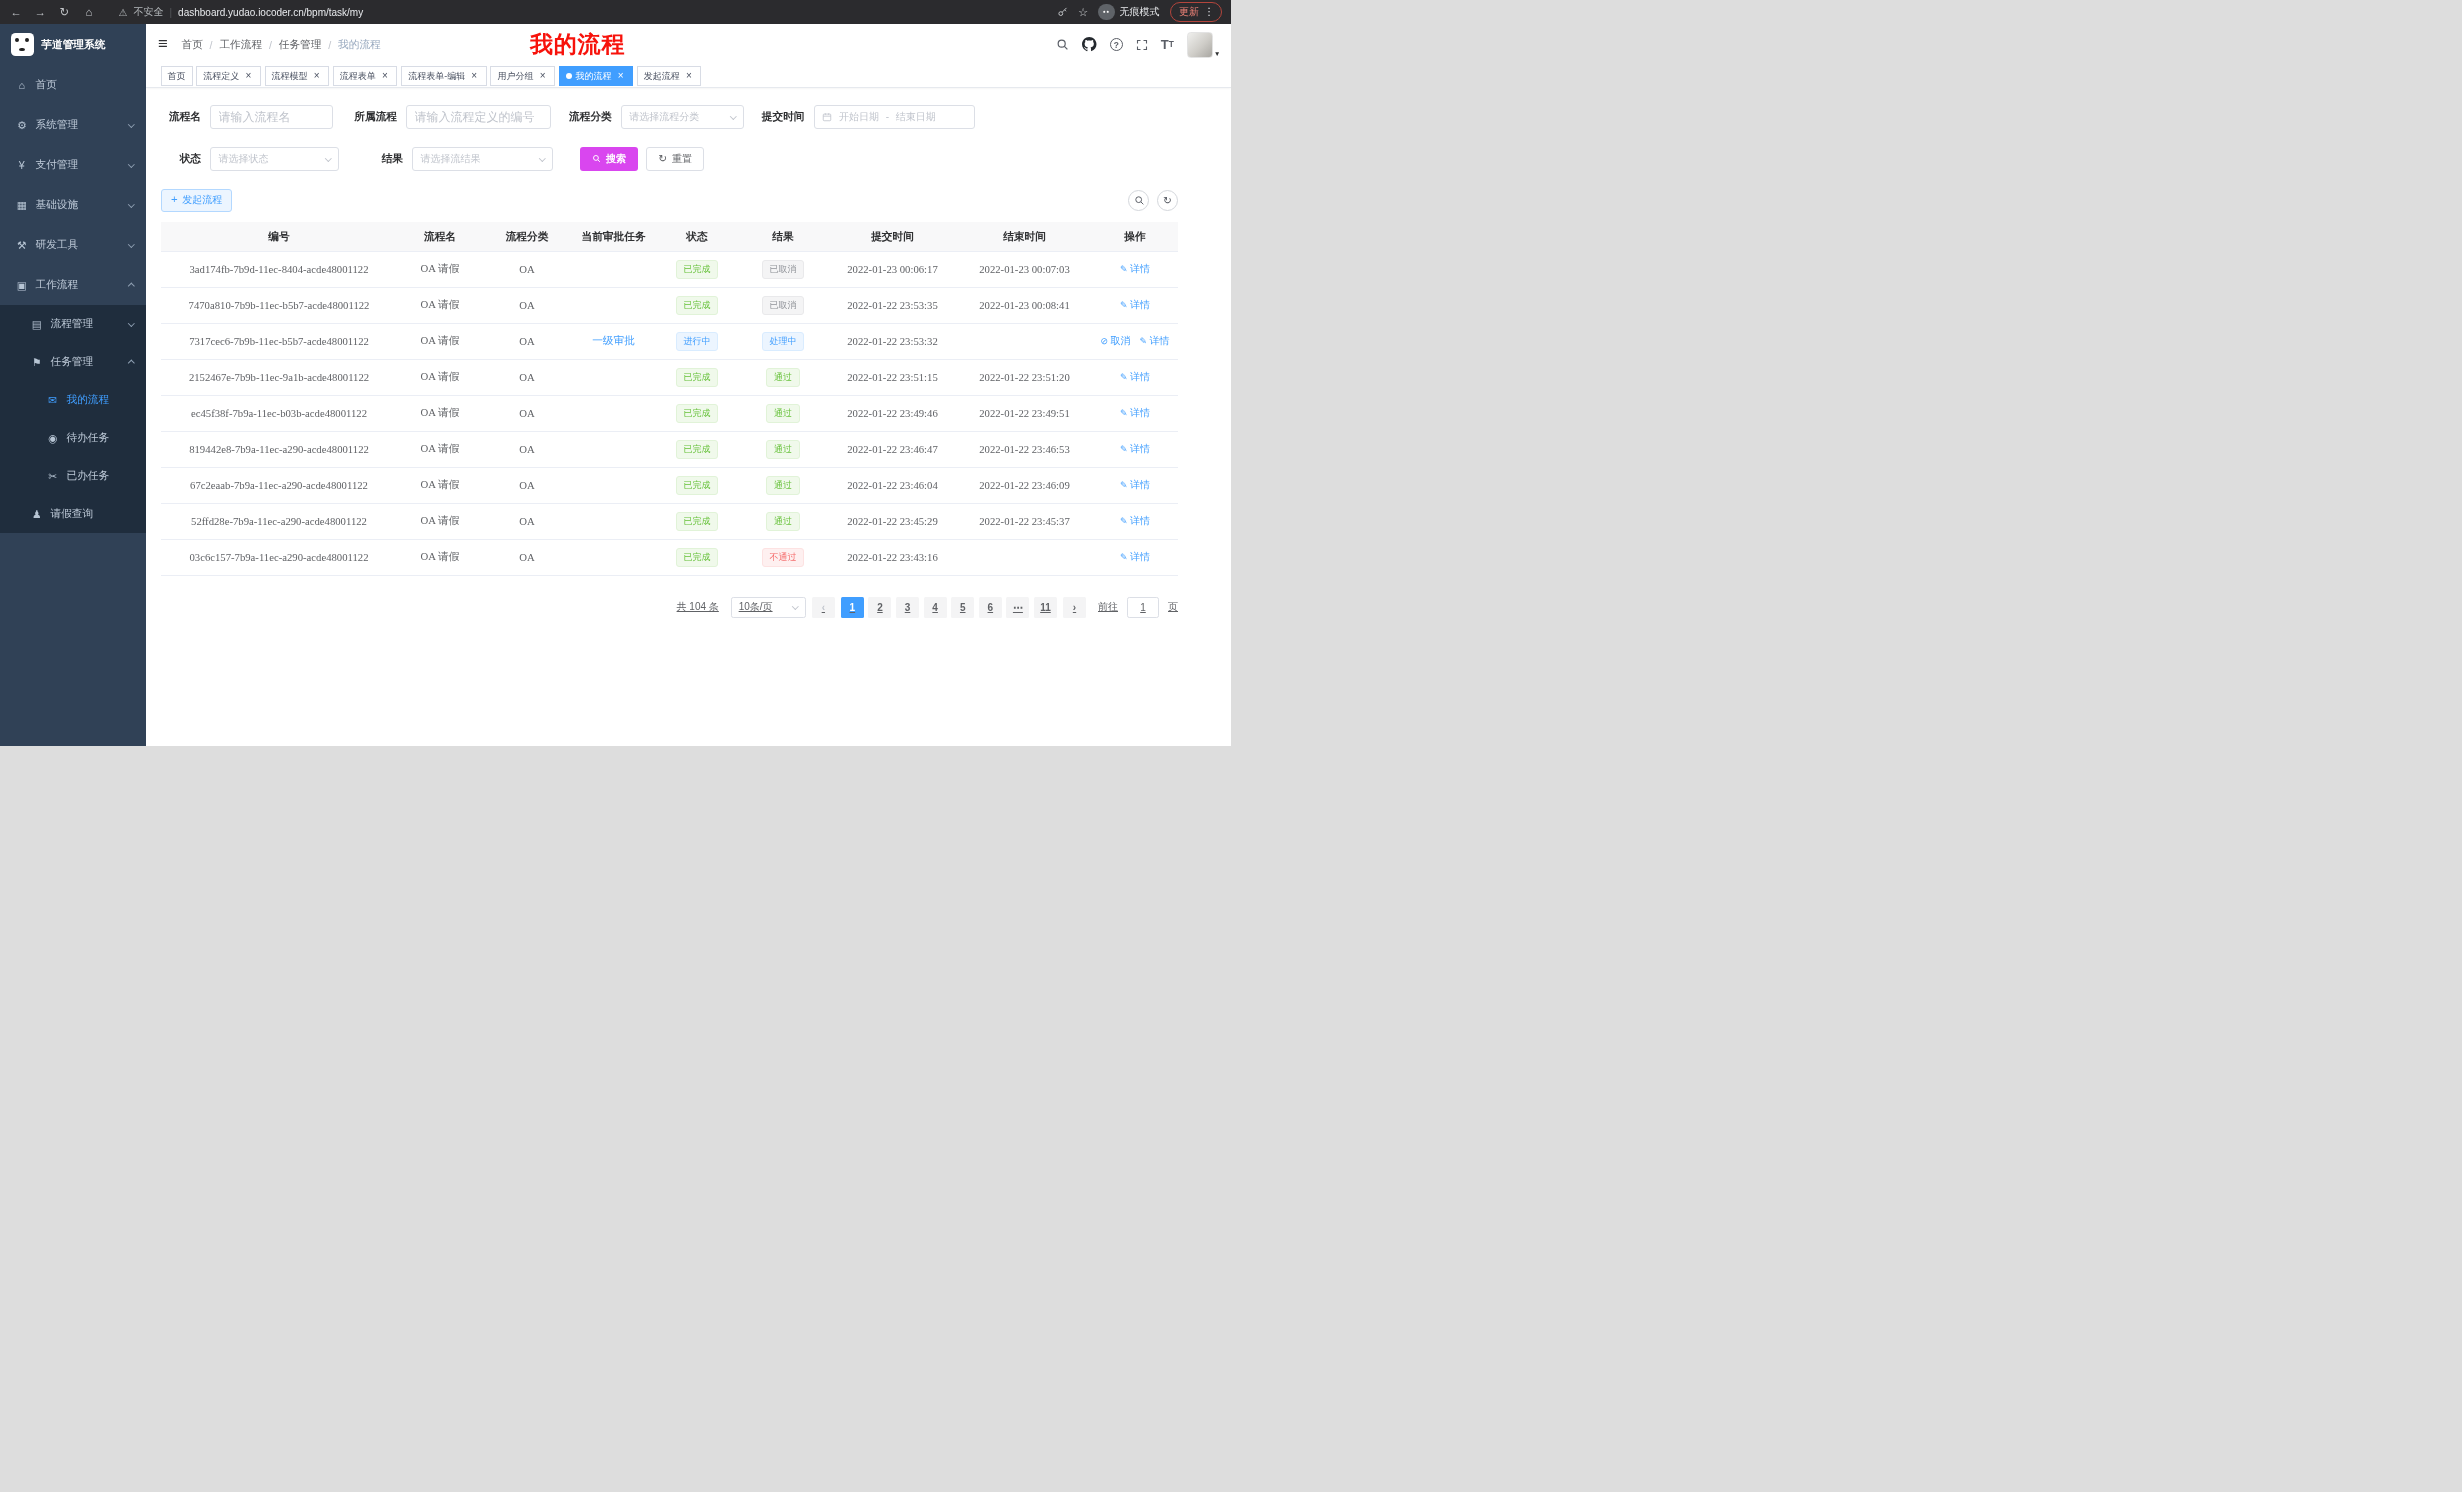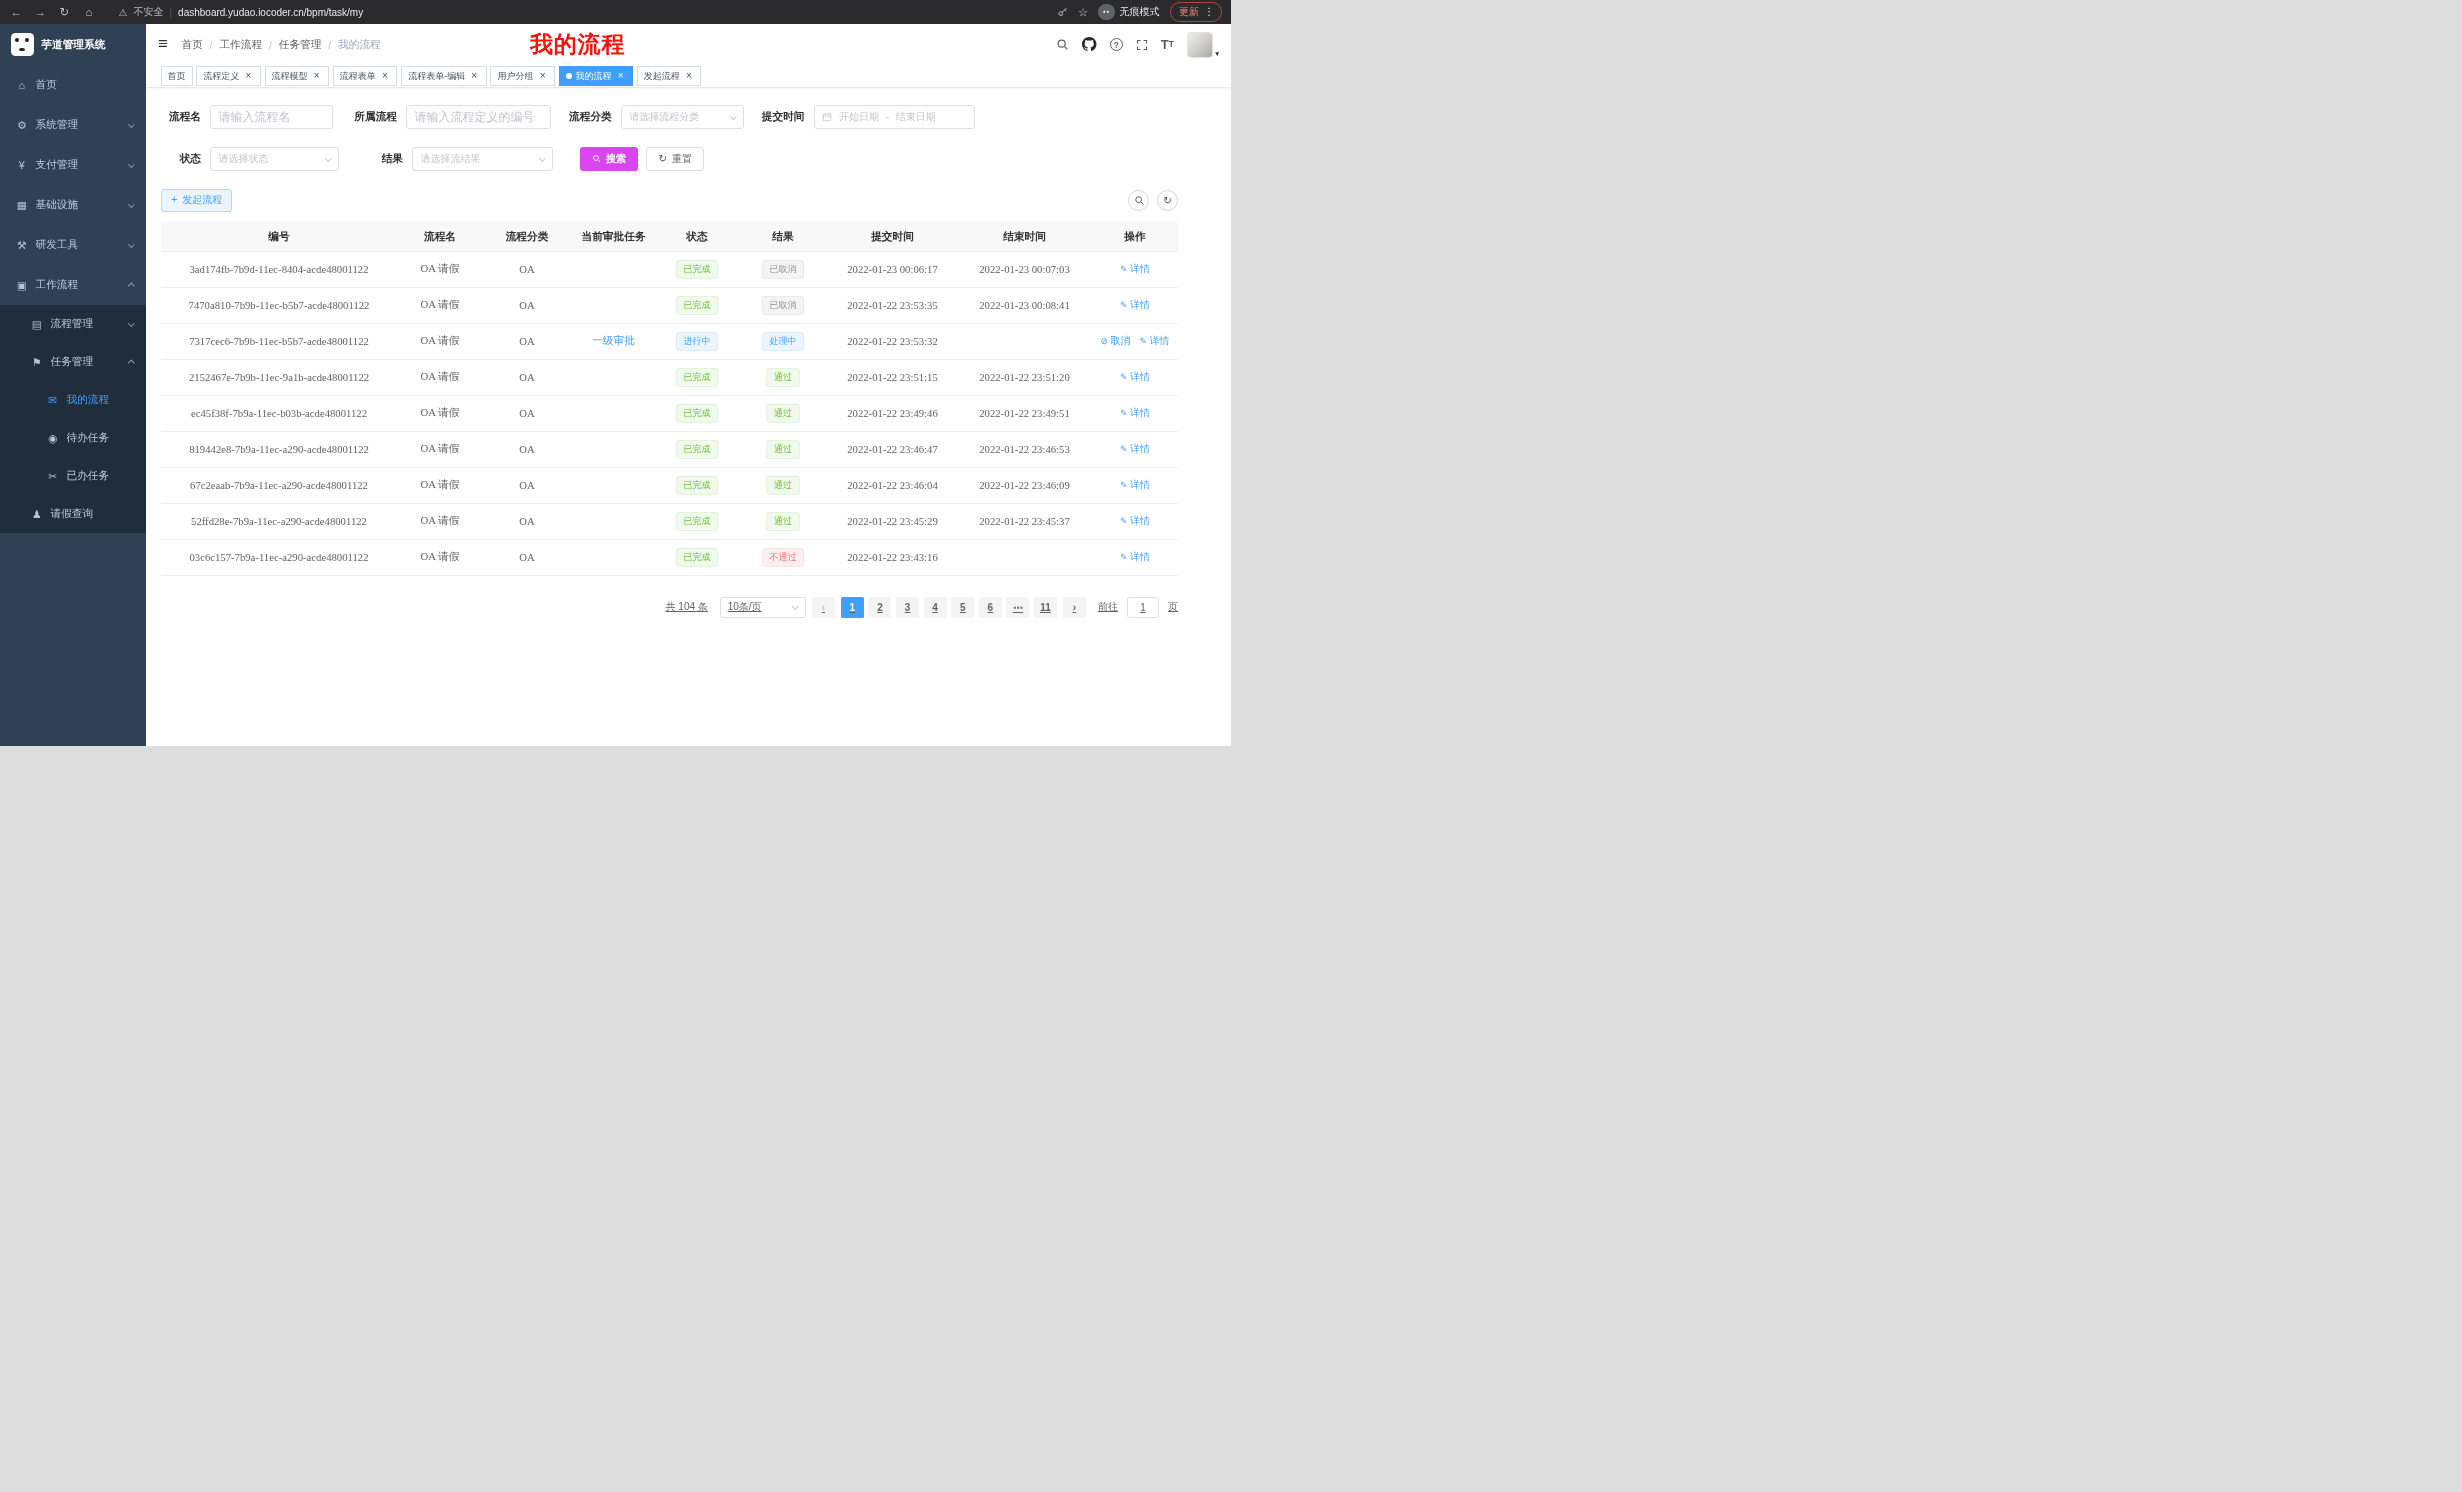--- a/index.html
+++ b/index.html
@@ -124,21 +124,21 @@
   .badge-primary { color:#409eff; background:#ecf5ff; border:0.8px solid #d9ecff; }
   .badge-danger  { color:#f56c6c; background:#fef0f0; border:0.8px solid #fde2e2; }
   .link { color:#409eff; cursor:pointer; font-size:10px; display:inline-flex; align-items:center; gap:2.3px; }
   .actions .link { margin:0 4.6px; }
   .link .aic { font-size:9px; }
 
   
   .pager { display:flex; align-items:center; justify-content:flex-end; margin-top:21px; font-size:10px;
     color:#606266; gap:6px;text-decoration:underline; }
   .pg-total { margin-right:6px; white-space:nowrap; }
-  .pg-size { width:86px; height:21px; border:0.8px solid #dcdfe6; border-radius:2.3px; display:flex;
+  .pg-size { width:75px; height:21px; border:0.8px solid #dcdfe6; border-radius:2.3px; display:flex;
     align-items:center; padding:0 6.8px; cursor:pointer; font-size:10px; }
   .pg-pages { display:flex; gap:4.6px; }
   .pg-btn { min-width:23px; height:21px; background:#f4f4f5; border-radius:1.5px; display:flex;
     align-items:center; justify-content:center; padding:0 3px; cursor:pointer; color:#606266; font-weight:600; }
   .pg-btn.disabled { color:#c0c4cc; }
   .pg-btn.active { background:#409eff; color:#fff; }
   .goto { display:flex; align-items:center; gap:9px; margin-left:6px; }
   .goto-input { width:32px; height:21px; border:0.8px solid #dcdfe6; border-radius:2.3px; text-align:center;
     font-size:10px; color:#606266; outline:none; }
 </style>

